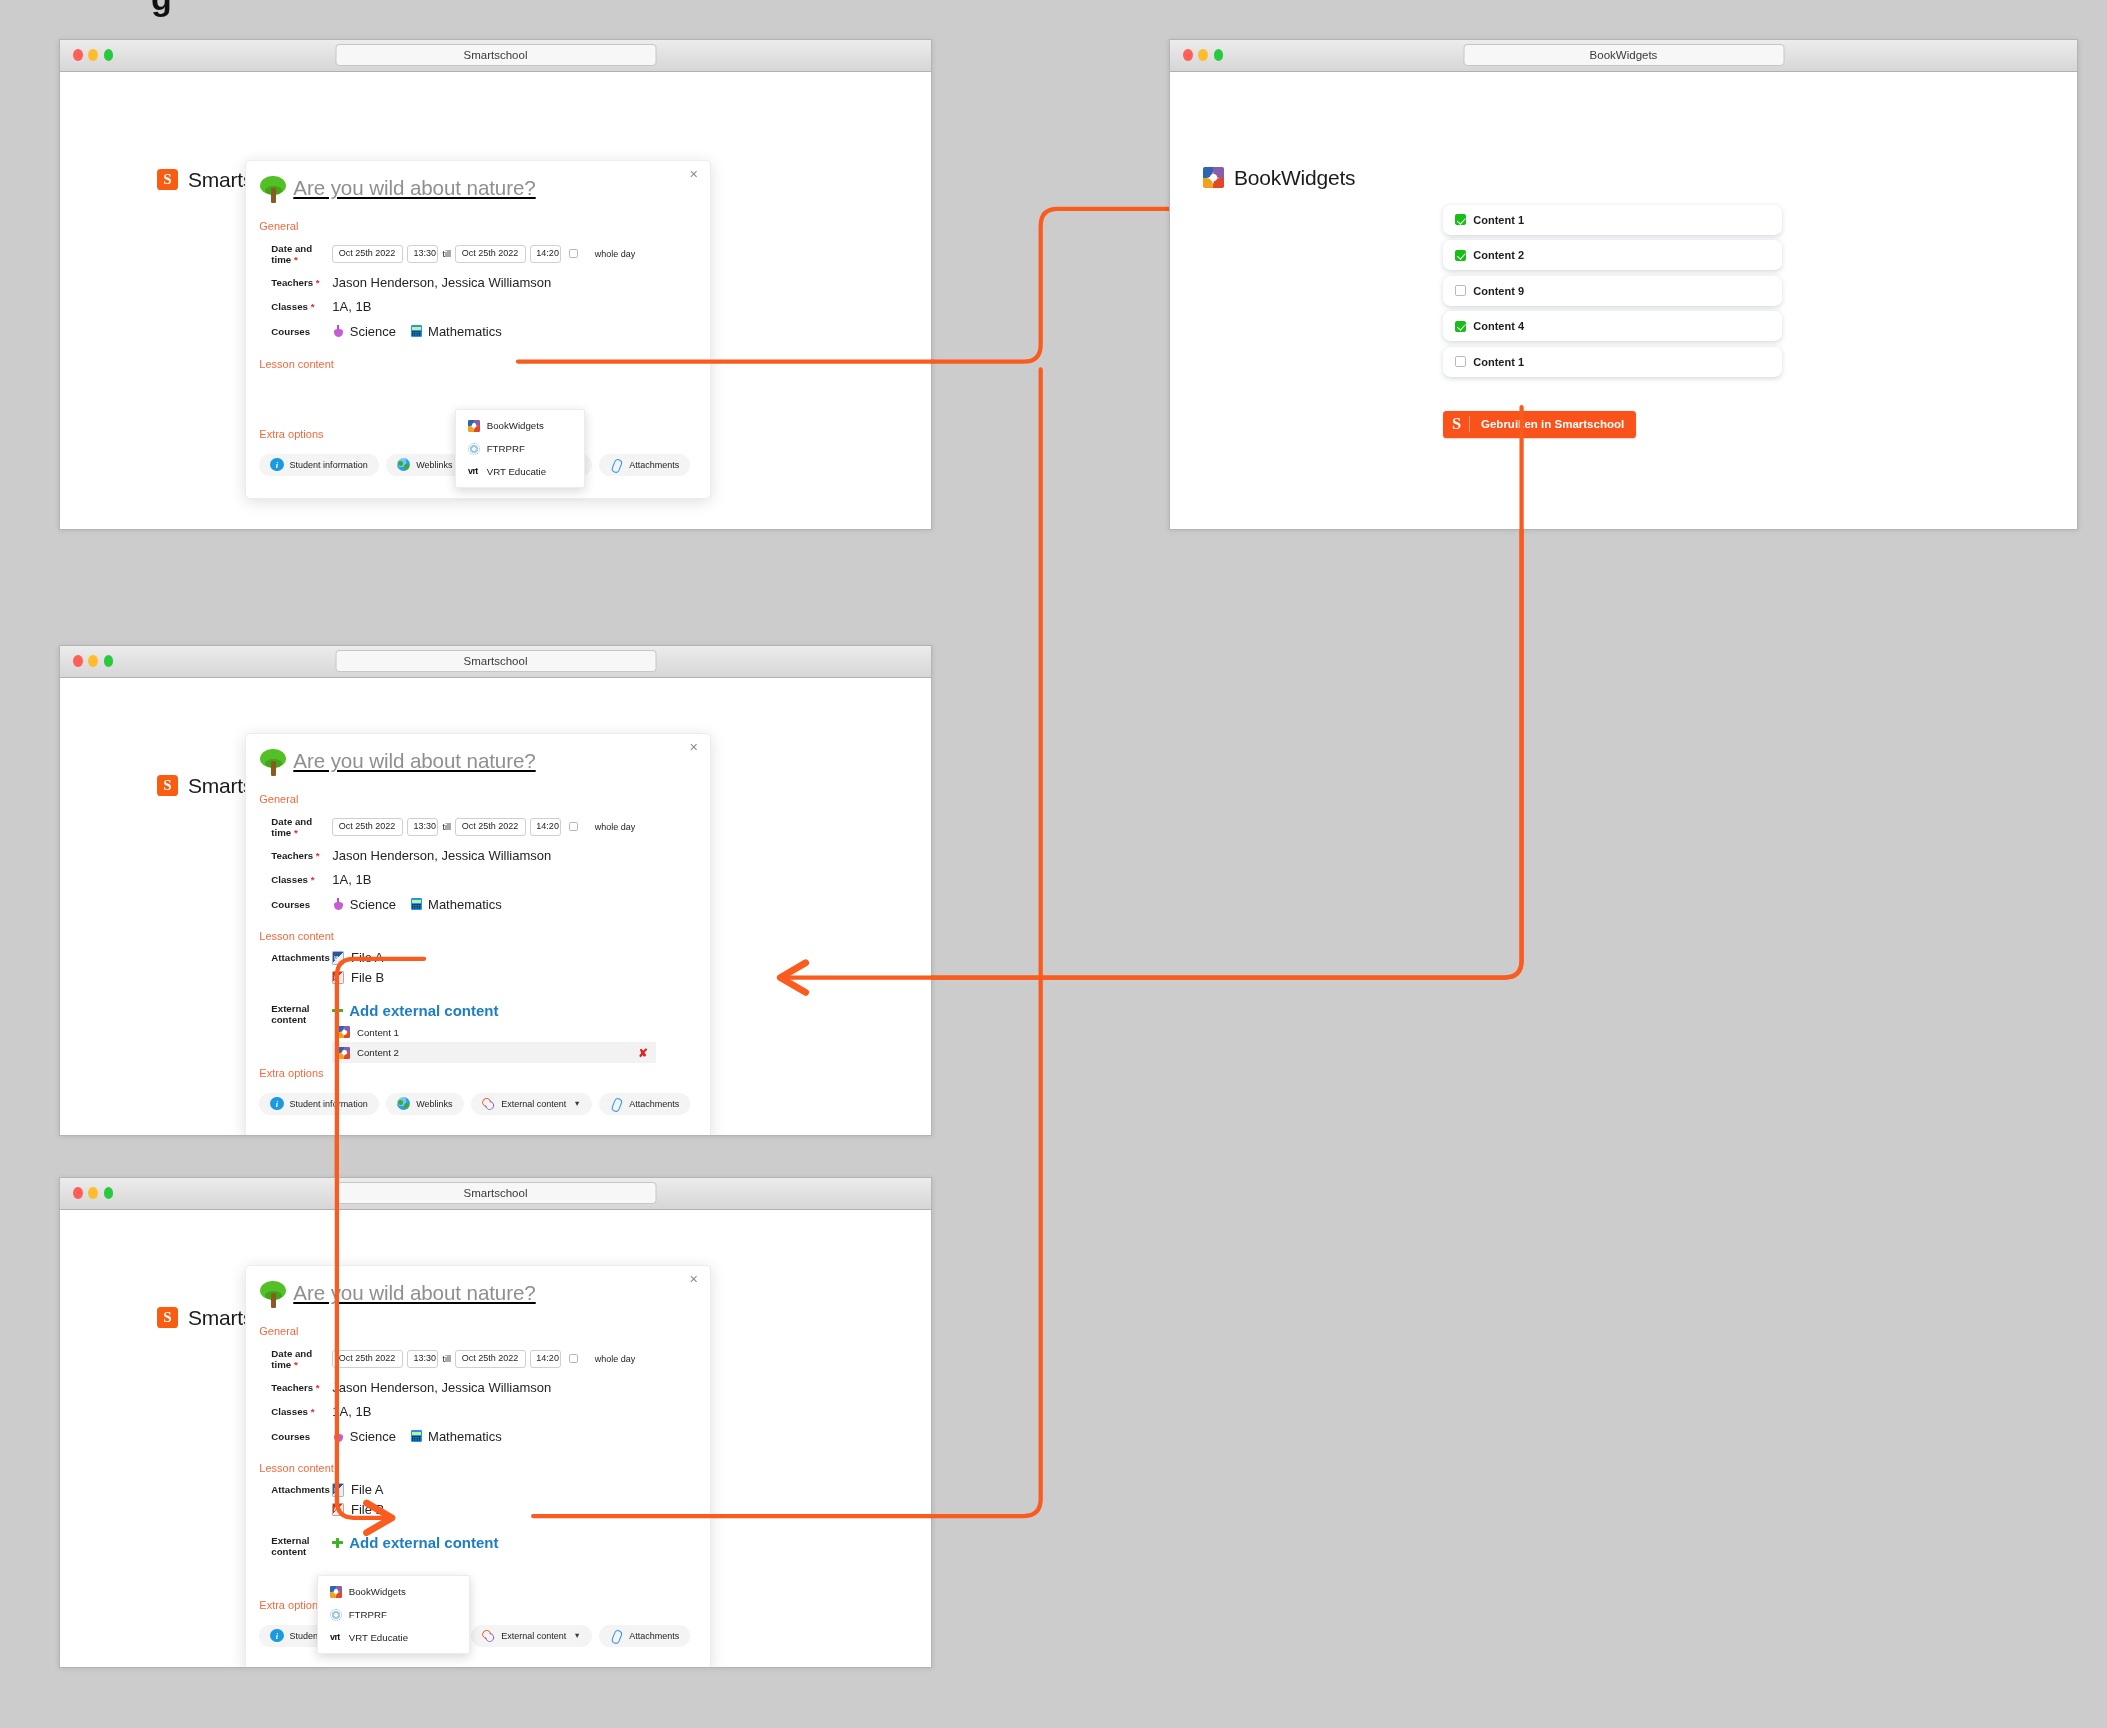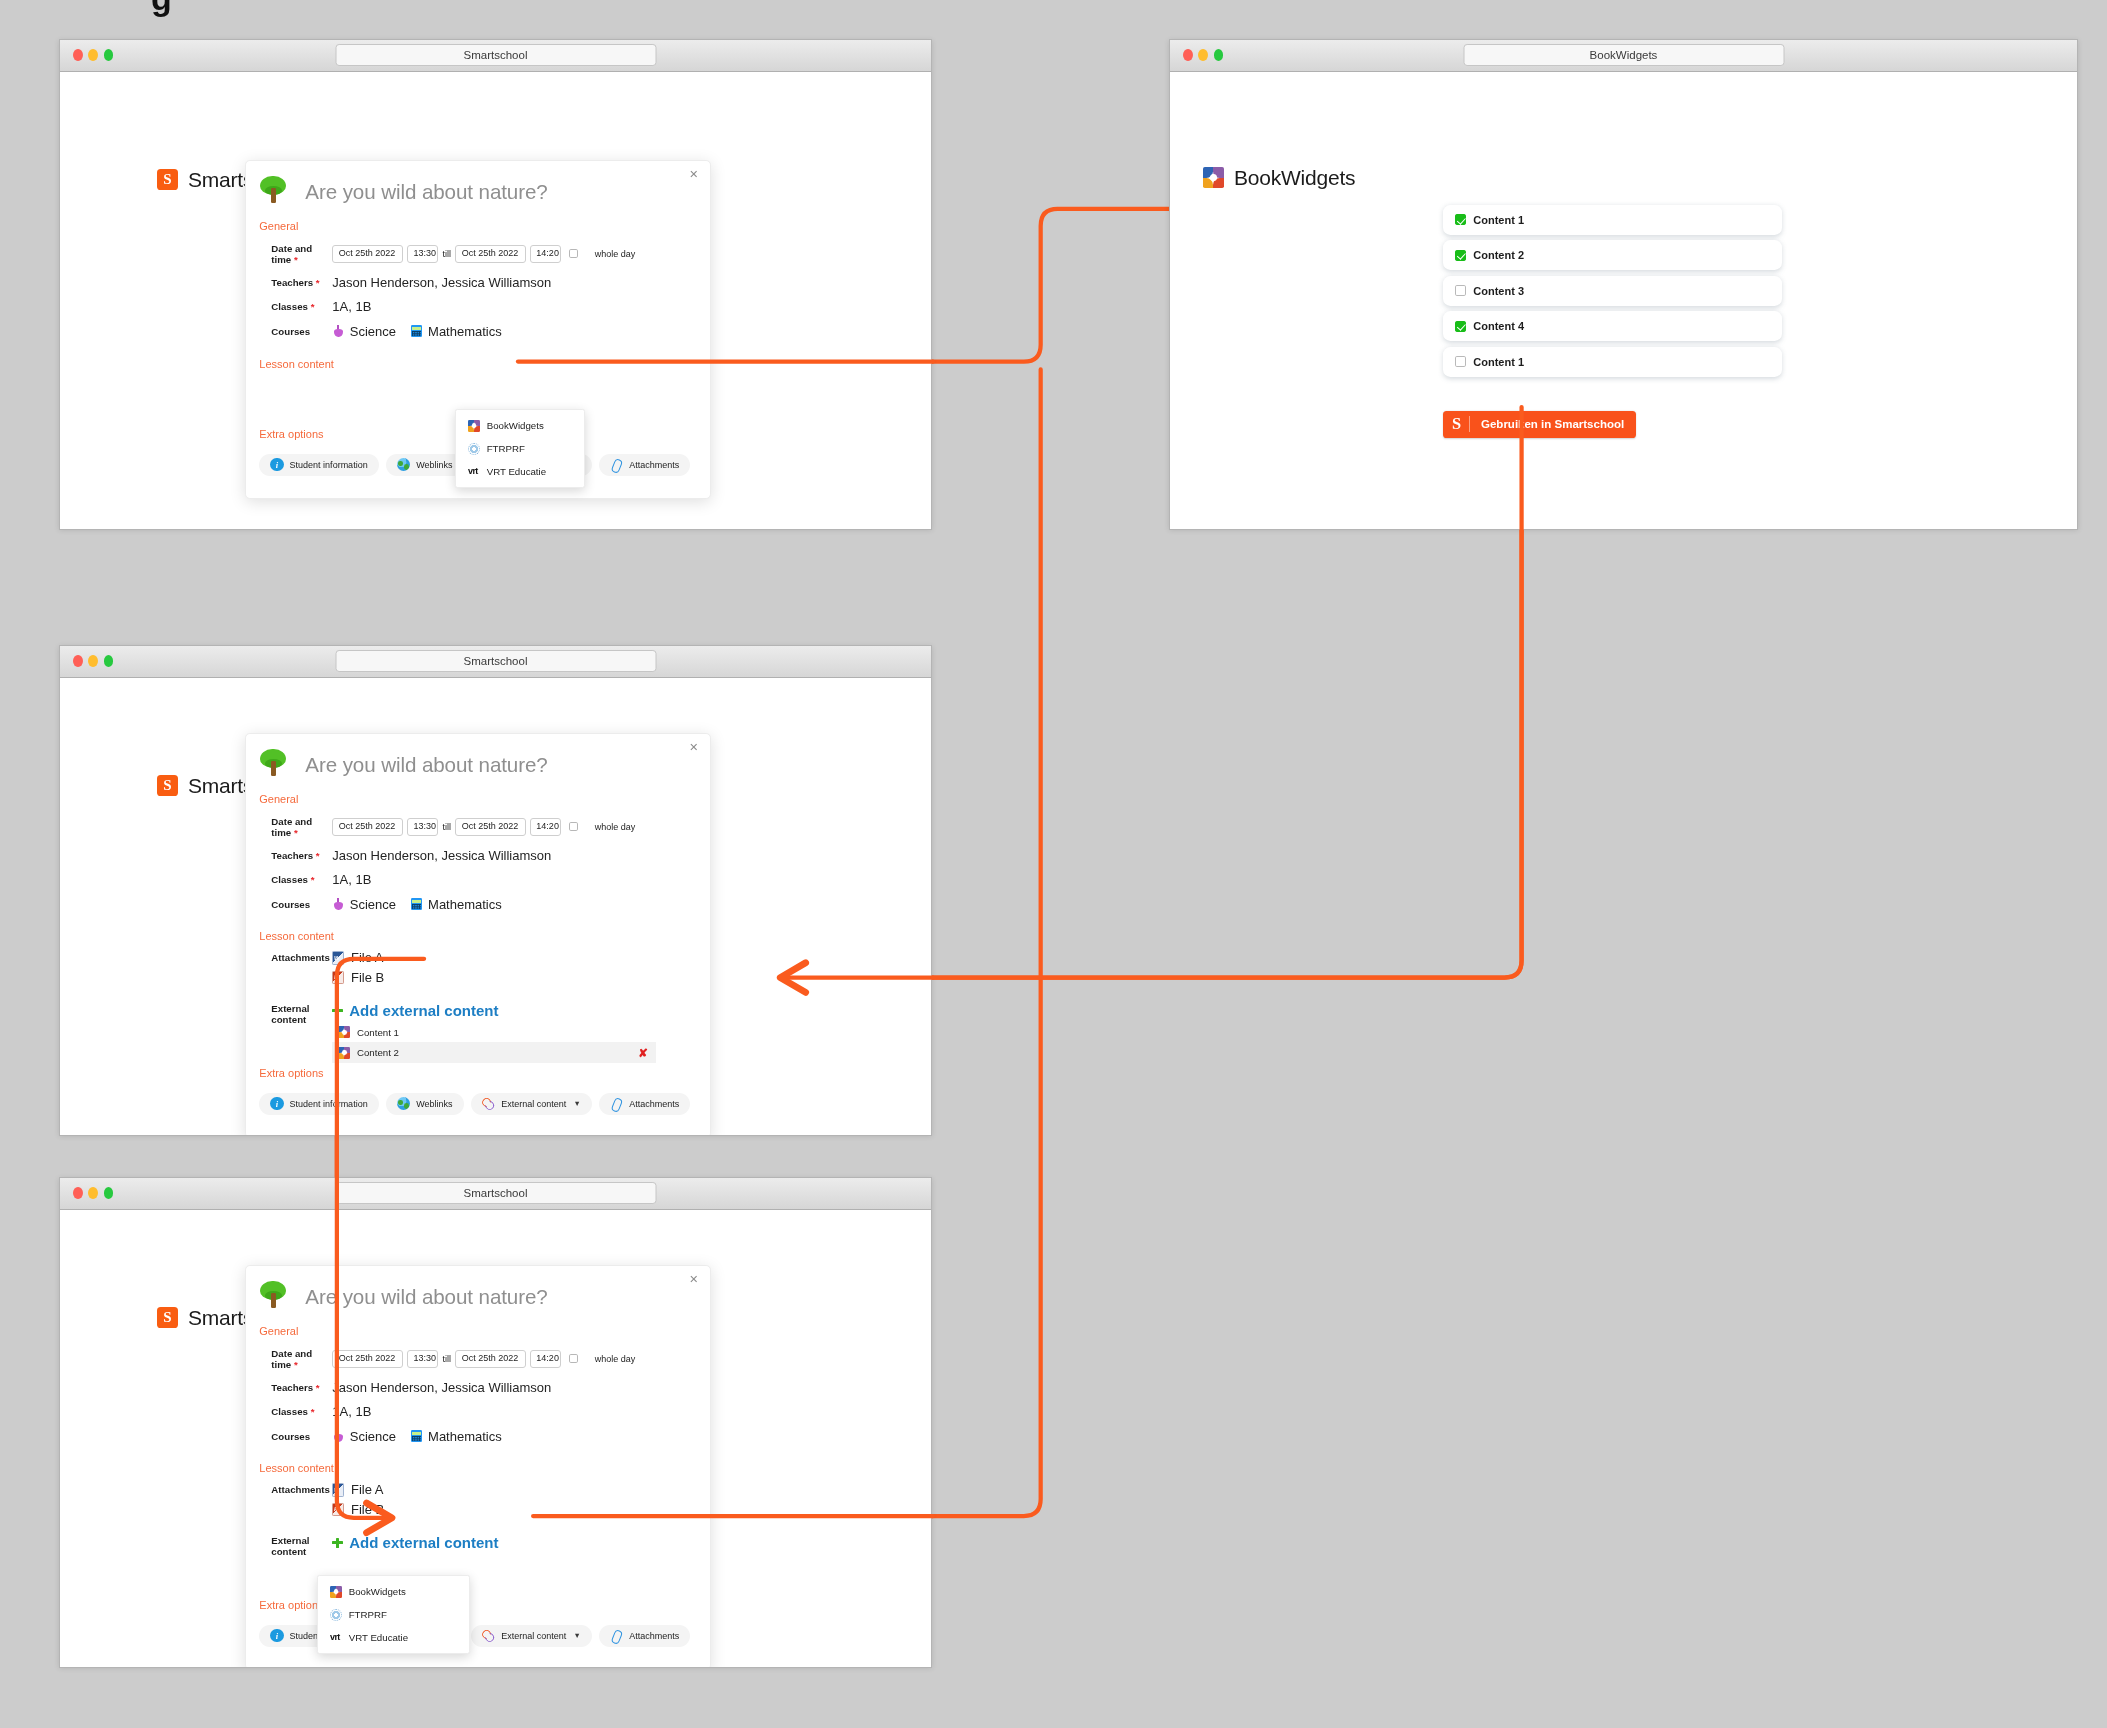--- a/index.html
+++ b/index.html
@@ -66,21 +66,21 @@
     background: #ffffff;
     border: 0.6px solid #ececec;
     border-radius: 4.8px;
     box-shadow: 0 3px 15.7px rgba(0,0,0,.13);
   }
   .modal-close {
     position: absolute; right: 12px; top: 6px;
     font-size: 14.5px; color: #8a8a8a; line-height: 1; cursor: pointer;
     font-family: "Liberation Sans", sans-serif;
   }
-  .modal-title { display: flex; align-items: flex-end; gap: 18px; padding: 15.7px 0 0 13.3px; }
+  .modal-title { display: flex; align-items: flex-start; gap: 6px; padding: 15.7px 0 0 13.3px; text-decoration: underline; }
   .tree { width: 28px; height: 28px; position: relative; flex: none; }
   .tree-can {
     position:absolute; left:1.2px; top:0px; width:25.4px; height:18px;
     background:#52c026; border-radius: 48% 48% 42% 42% / 55% 55% 45% 45%;
   }
   .tree-can2 {
     position:absolute; left:5.5px; top:10.3px; width:17px; height:8.5px;
     background:#3ea819; border-radius: 50%;
   }
   .tree-trunk {
@@ -387,21 +387,21 @@
         <div class="bw-card">
           <span class="bw-cb on"></span>
           <span class="bw-card-label">Content 1</span>
         </div>
         <div class="bw-card">
           <span class="bw-cb on"></span>
           <span class="bw-card-label">Content 2</span>
         </div>
         <div class="bw-card">
           <span class="bw-cb"></span>
-          <span class="bw-card-label">Content 3</span>
+          <span class="bw-card-label">Content 9</span>
         </div>
         <div class="bw-card">
           <span class="bw-cb on"></span>
           <span class="bw-card-label">Content 4</span>
         </div>
         <div class="bw-card">
           <span class="bw-cb"></span>
           <span class="bw-card-label">Content 1</span>
         </div>
       </div>

